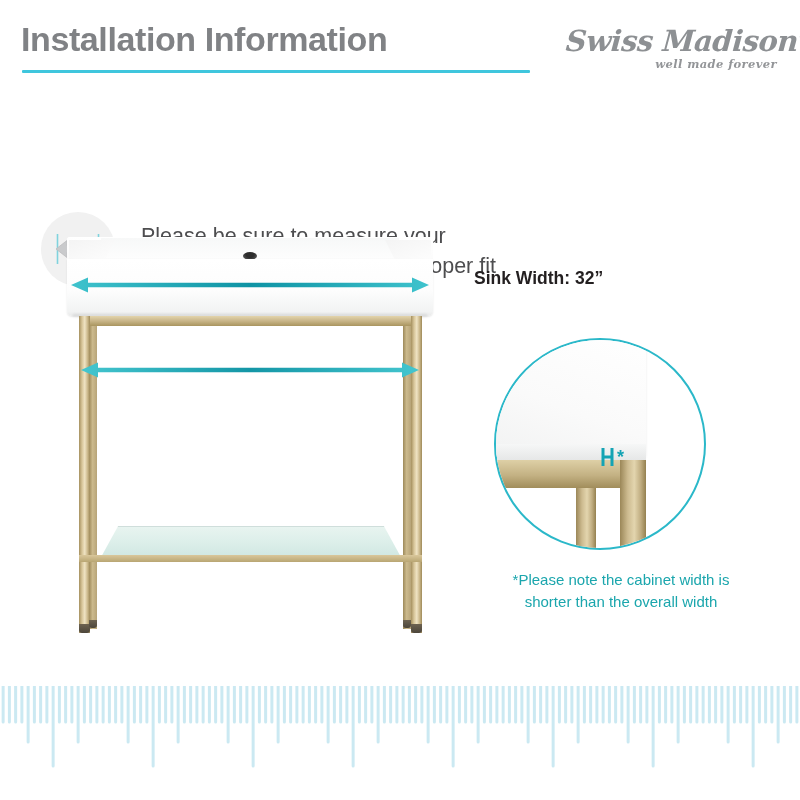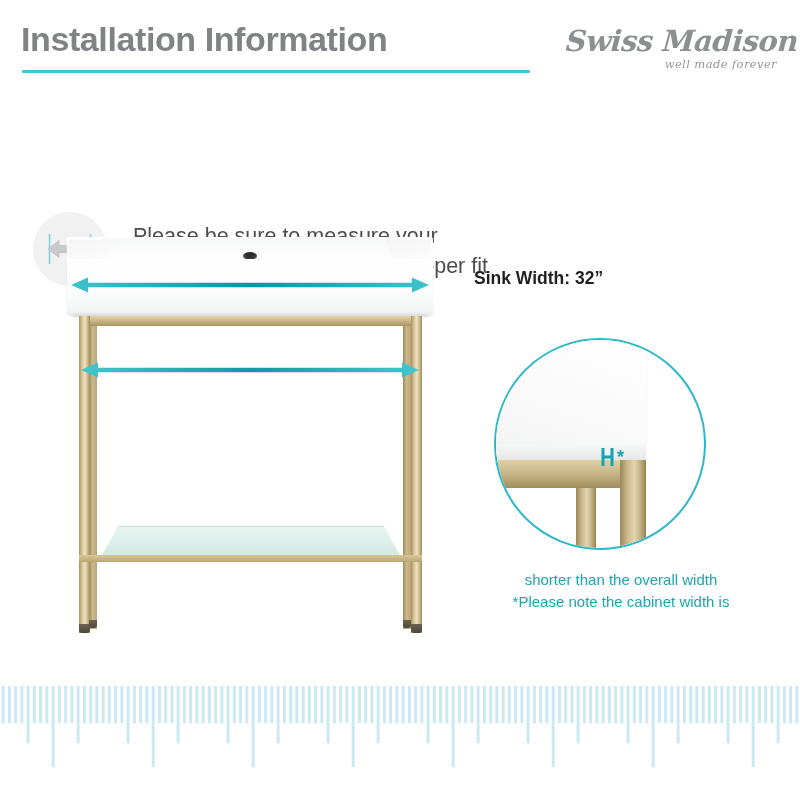--- a/index.html
+++ b/index.html
@@ -26,26 +26,26 @@
     position:absolute;left:0;top:0;width:214px;
     font-family:"DejaVu Serif",serif;
     font-size:29px;font-style:italic;font-weight:bold;
     color:#8d9093;letter-spacing:-0.5px;white-space:nowrap;
     transform:skewX(-4deg);
   }
   .logo-reg{font-size:10px;vertical-align:super;font-style:normal;}
   .logo-tag{
     position:absolute;right:3px;top:33px;
     font-family:"DejaVu Serif",serif;
-    font-size:11.5px;font-style:italic;font-weight:normal;color:#939598;
+    font-size:11.5px;font-style:italic;font-weight:bold;color:#939598;
     letter-spacing:0.4px;white-space:nowrap;
   }
 
   
-  .notice{position:absolute;left:0;top:100px;width:708px;height:95px;}
+  .notice{position:absolute;left:8px;top:100px;width:708px;height:95px;}
   .notice-badge{
     position:absolute;left:33px;top:112px;width:74px;height:74px;
     border-radius:50%;background:#f1f1f1;
   }
   .notice-icon{position:absolute;left:0;top:0;width:74px;height:74px;}
   .notice-text{
     position:absolute;left:133px;top:121px;width:470px;
     font-size:21.5px;line-height:30px;color:#4d4d4f;font-weight:400;
   }
   .notice-text span{display:block;white-space:nowrap;}
@@ -262,22 +262,22 @@
   </div>
 
   <svg class="d-mark" viewBox="0 0 46 26">
     <line x1="3" y1="2" x2="3" y2="20" stroke="#14a3b4" stroke-width="3"></line>
     <line x1="12" y1="2" x2="12" y2="20" stroke="#14a3b4" stroke-width="3"></line>
     <line x1="3" y1="11" x2="12" y2="11" stroke="#14a3b4" stroke-width="3"></line>
     <text x="17" y="17" font-family="Liberation Sans, sans-serif" font-size="18" font-weight="bold" fill="#14a3b4">*</text>
   </svg>
 
   <div class="footnote">
+    <span>*Please note the cabinet width is</span>
     <span>shorter than the overall width</span>
-    <span>*Please note the cabinet width is</span>
   </div>
 
   <div class="ruler">
     <svg width="800" height="90" viewBox="0 0 800 90" id="ruler-svg">
         <line x1="3.13" x2="3.13" y1="0" y2="36" stroke="#cbe9f2" stroke-width="3" stroke-linecap="round"></line>
         <line x1="9.38" x2="9.38" y1="0" y2="36" stroke="#cbe9f2" stroke-width="3" stroke-linecap="round"></line>
         <line x1="15.63" x2="15.63" y1="0" y2="36" stroke="#cbe9f2" stroke-width="3" stroke-linecap="round"></line>
         <line x1="21.88" x2="21.88" y1="0" y2="36" stroke="#cbe9f2" stroke-width="3" stroke-linecap="round"></line>
         <line x1="28.13" x2="28.13" y1="0" y2="56" stroke="#cbe9f2" stroke-width="3" stroke-linecap="round"></line>
         <line x1="34.38" x2="34.38" y1="0" y2="36" stroke="#cbe9f2" stroke-width="3" stroke-linecap="round"></line>

